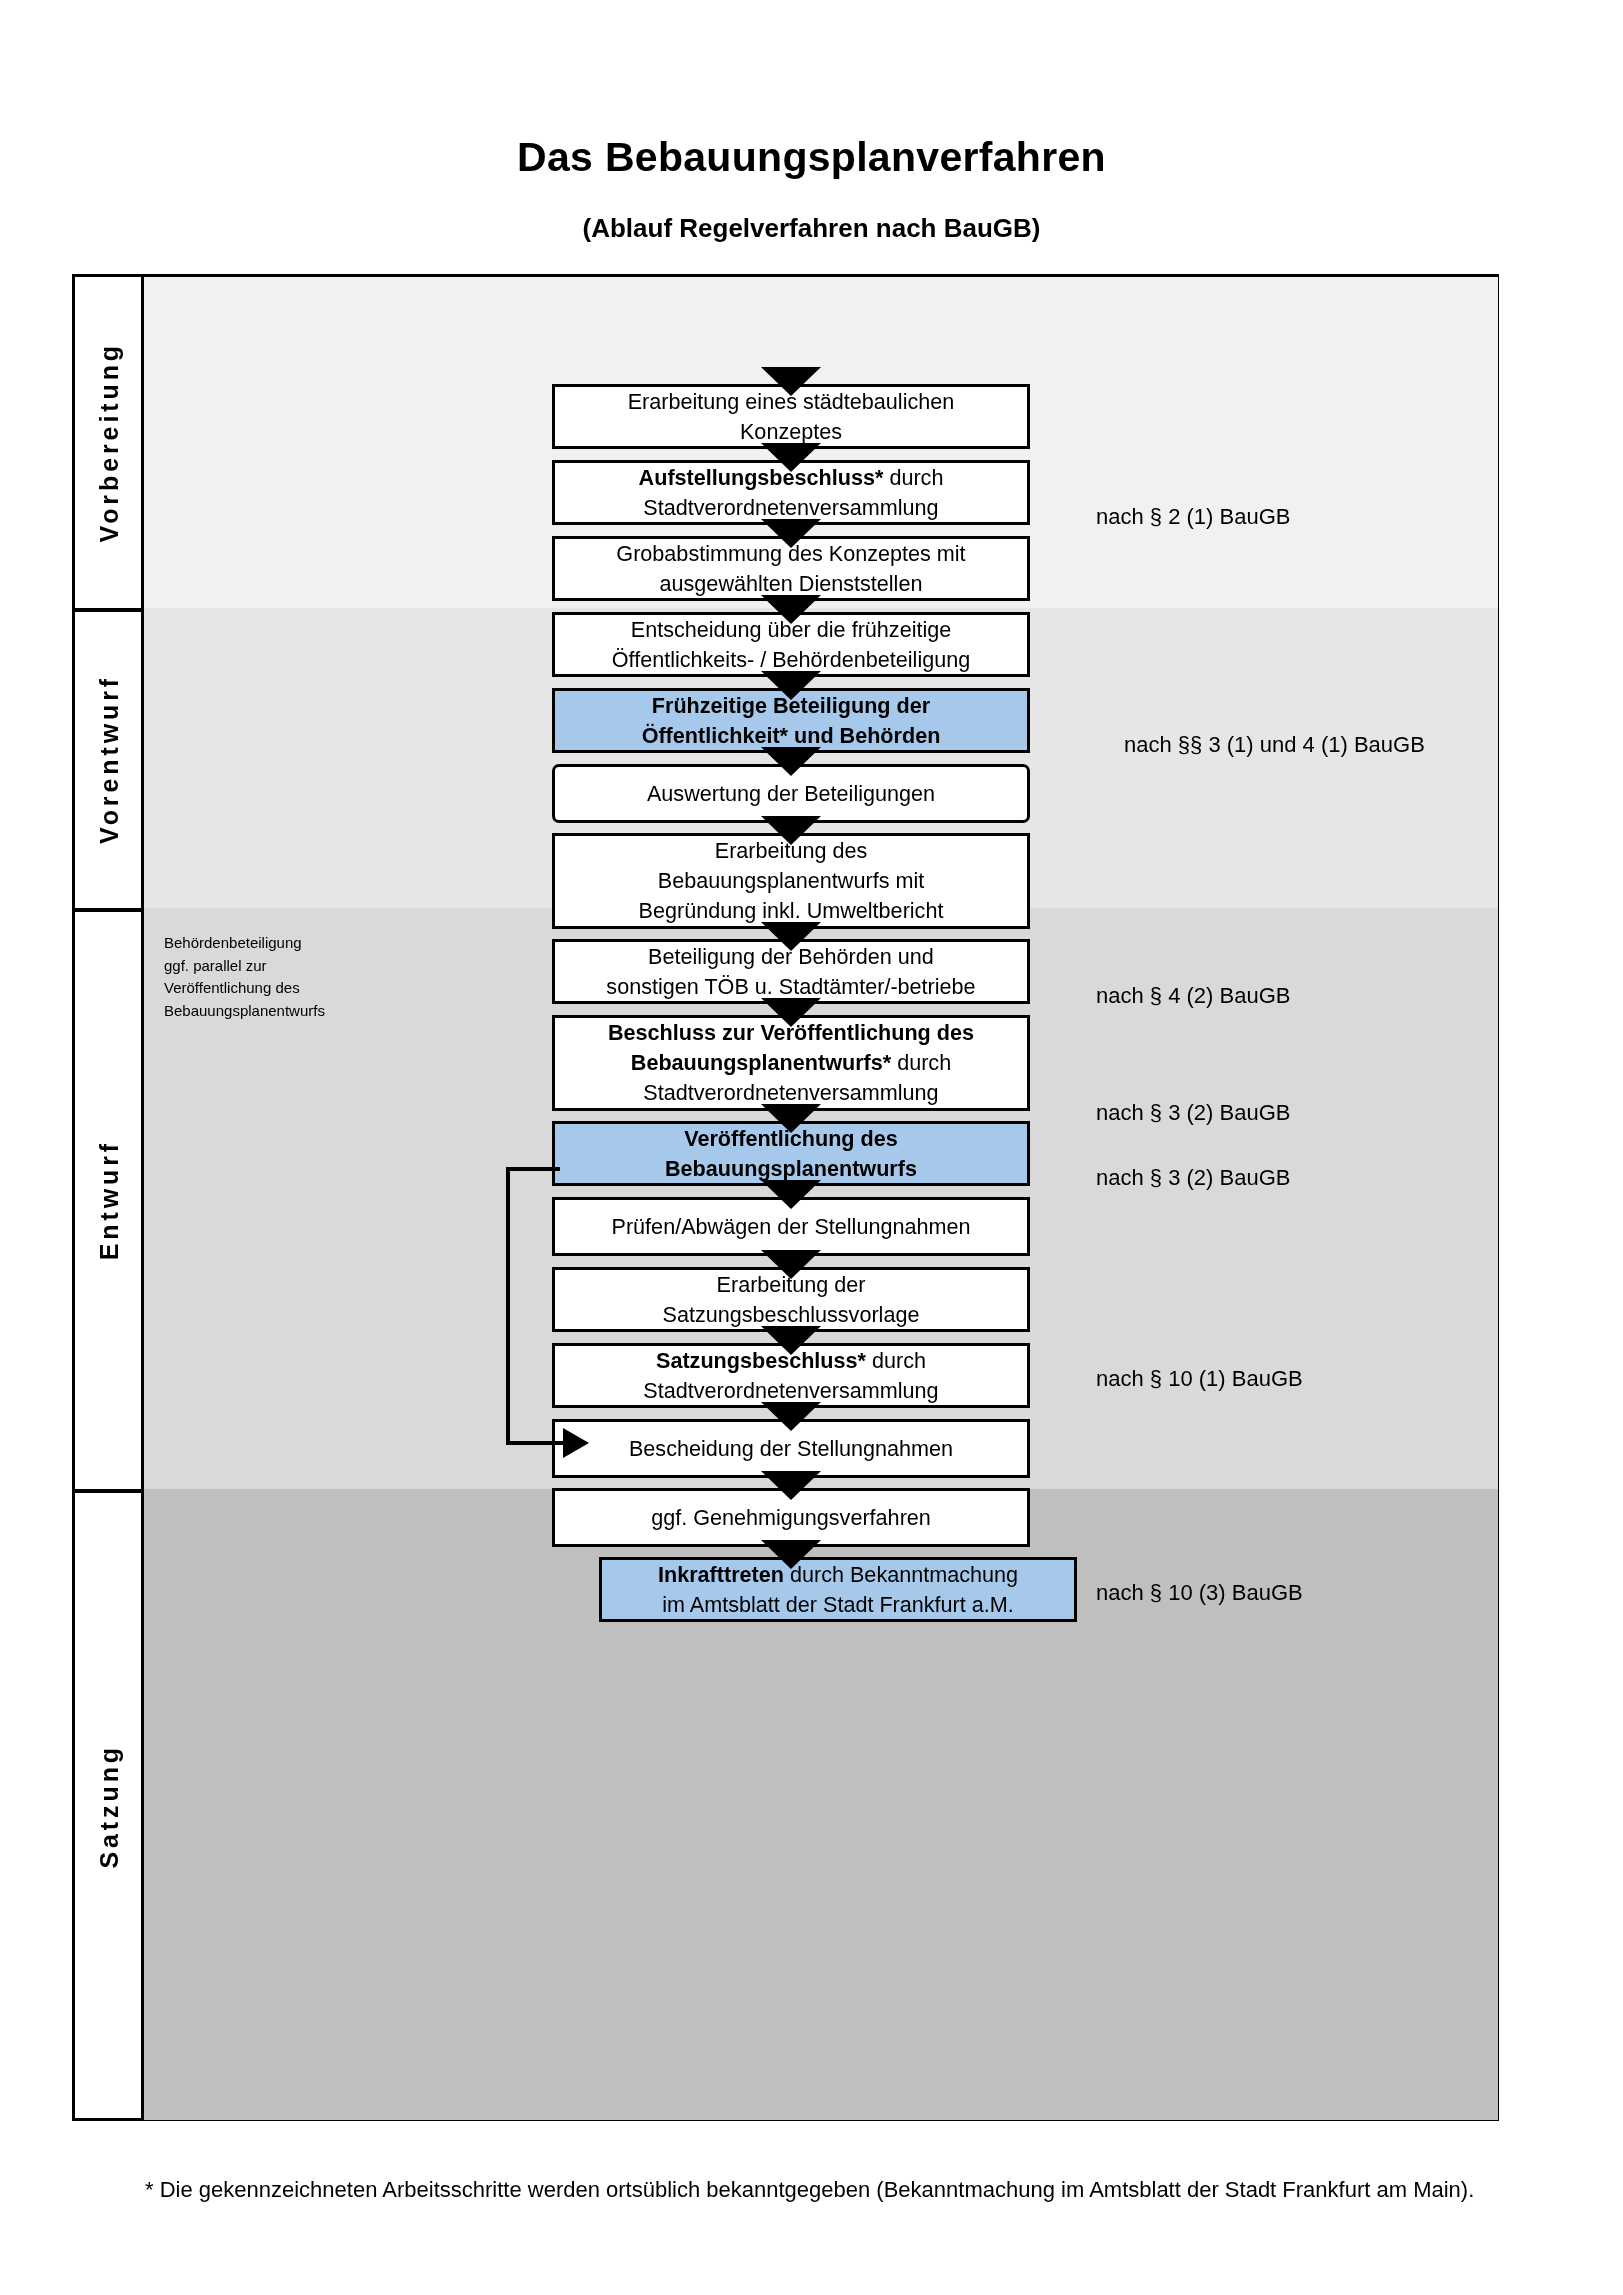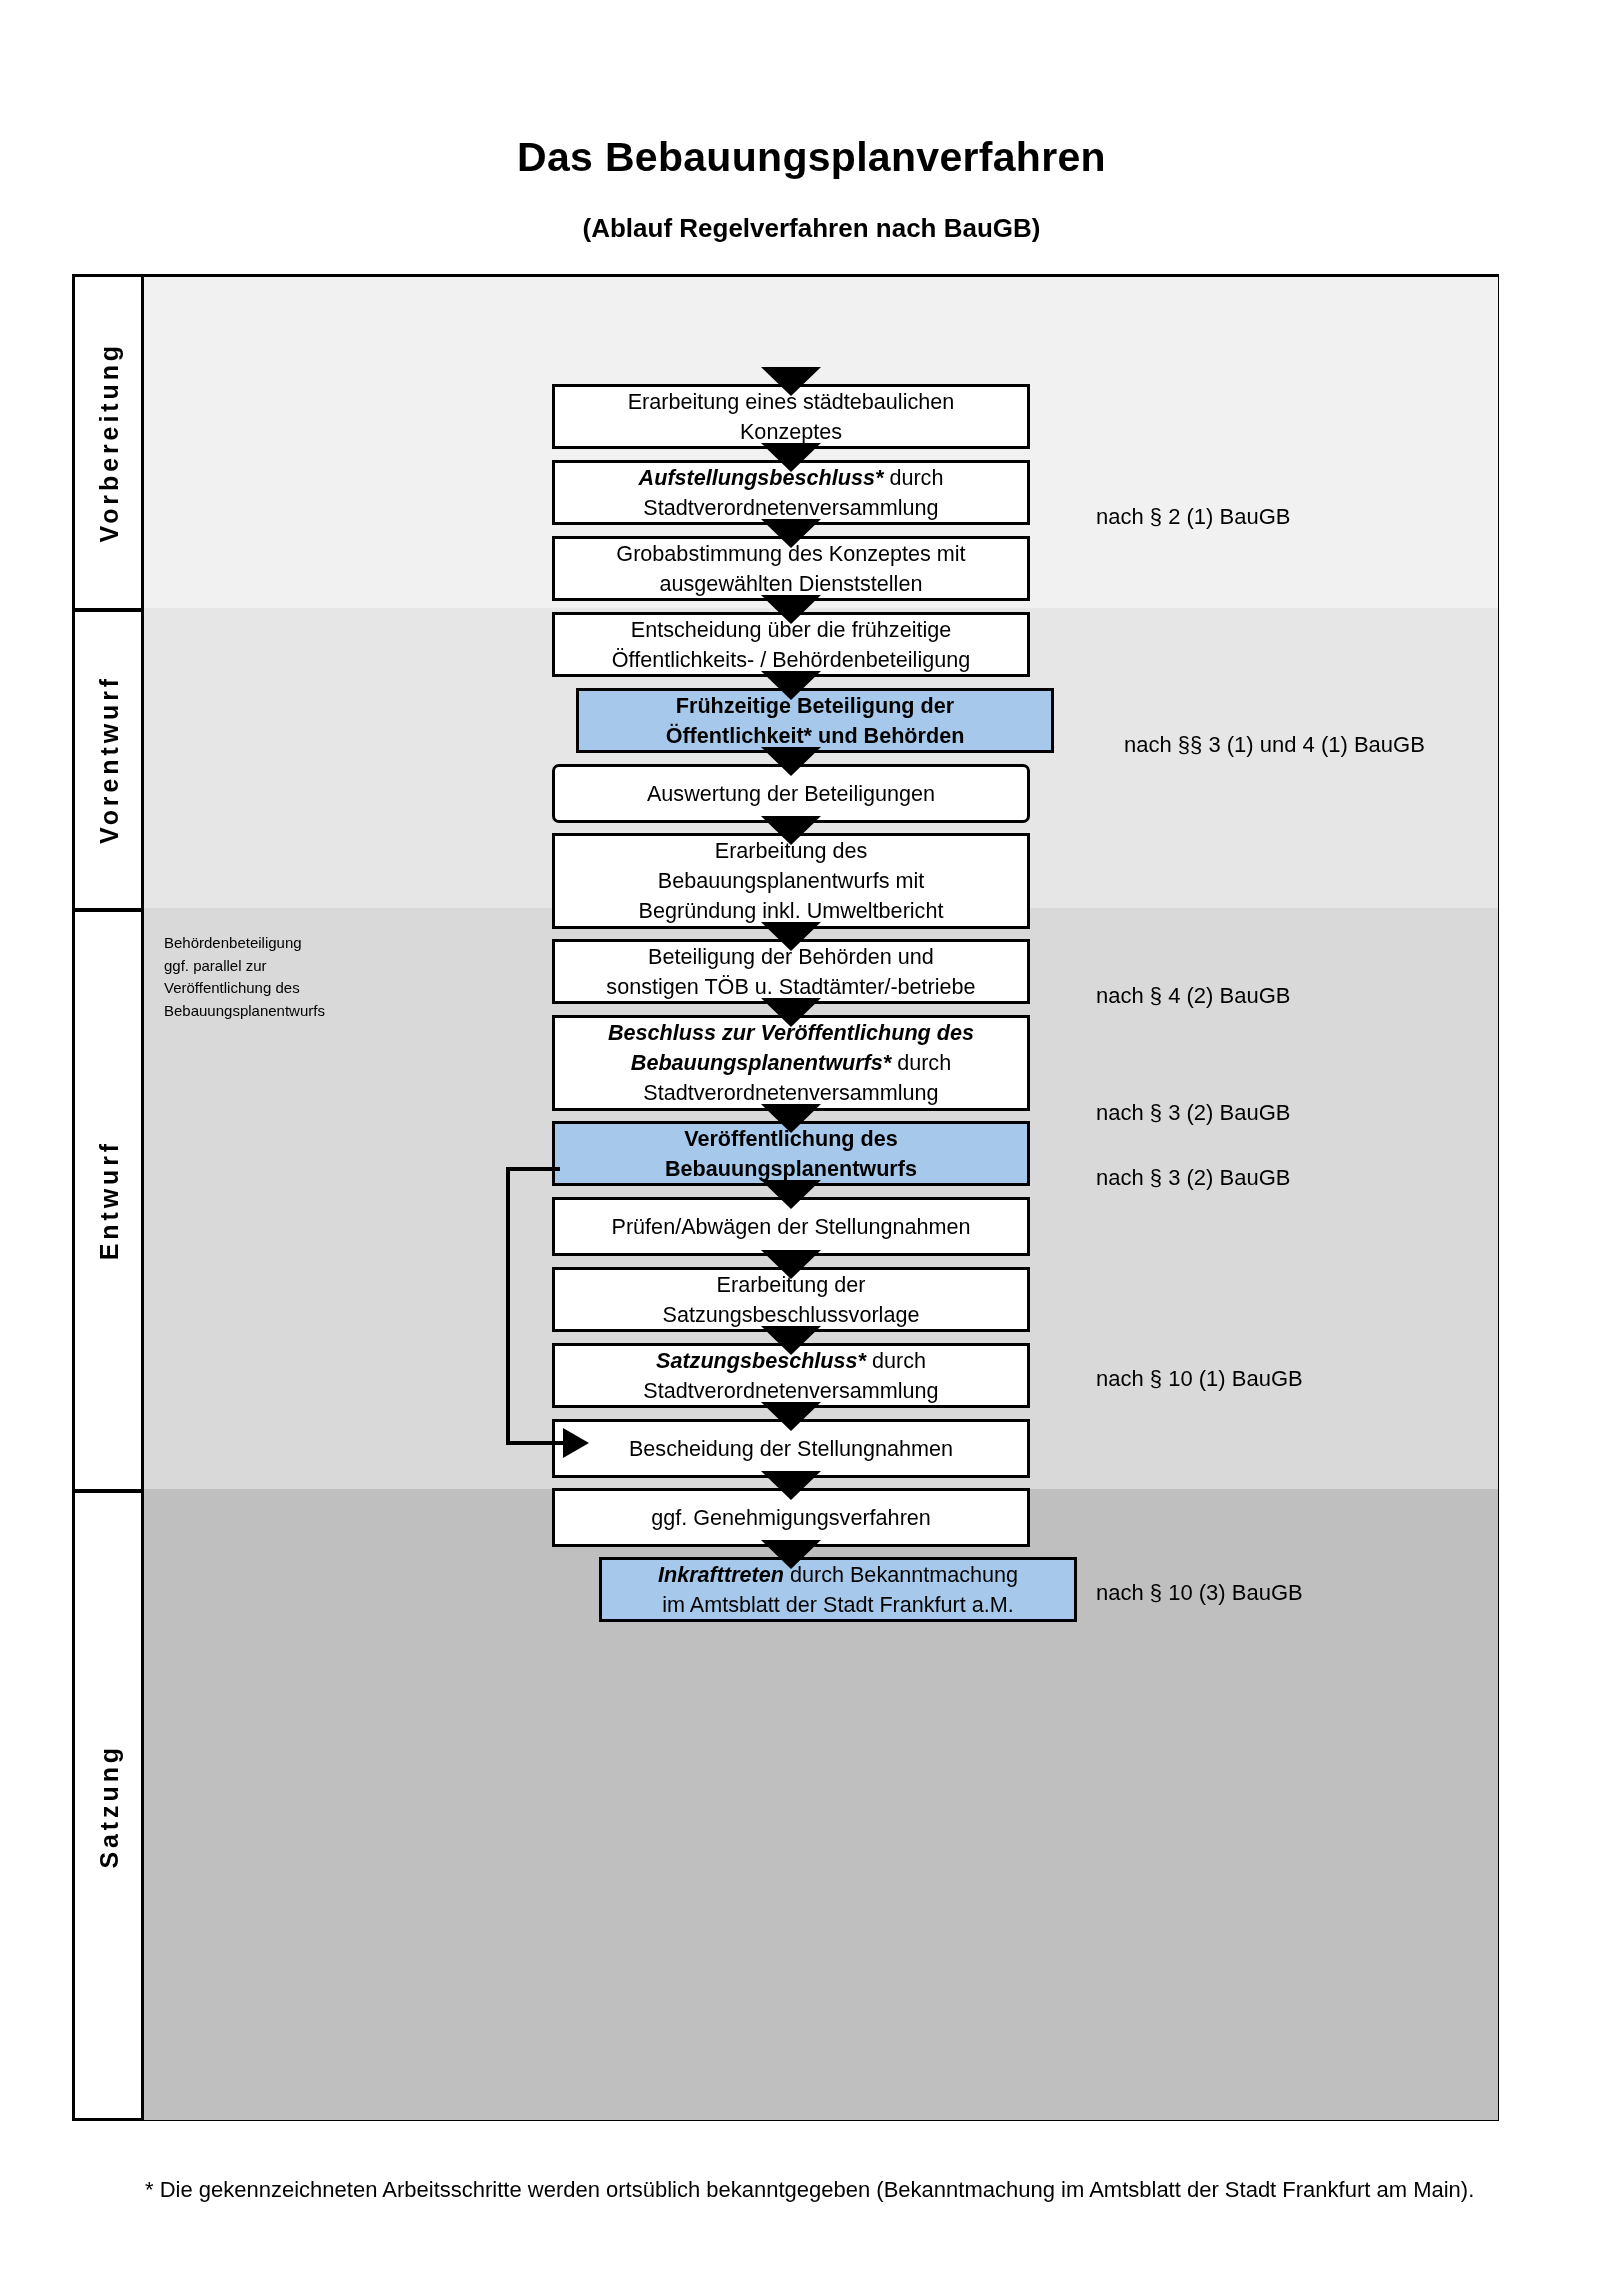--- a/index.html
+++ b/index.html
@@ -32,21 +32,21 @@
   #band1{background:#e6e6e6;}
   #band2{background:#d9d9d9;}
   #band3{background:#bfbfbf;}
 
   
   .fbox{position:absolute;background:#fff;border:3.9px solid #000;
         box-sizing:border-box;display:flex;align-items:center;
         justify-content:center;text-align:center;font-size:21.6px;line-height:1.38;
         padding:1.3px 6.5px;z-index:4;}
   .fbox.blue{background:#a6c9eb;}
-  .fbox b{font-weight:bold;font-style:italic;}
+  .fbox b{font-weight:bold;}
 
   
   .darrow{position:absolute;width:0;height:0;z-index:6;
           border-left:30px solid transparent;border-right:30px solid transparent;
           border-top:29px solid #000;}
 
   
   .anno{position:absolute;font-size:22px;white-space:nowrap;z-index:5;}
 
   
@@ -124,21 +124,21 @@
          <span>ausgewählten Dienststellen</span></div>
   </div>
   <div class="darrow" style="left:686px;top:318px;"></div>
 
   <div class="fbox" style="left:477px;top:335px;width:478px;height:65px;">
     <div><span>Entscheidung über die frühzeitige</span><br>
          <span>Öffentlichkeits- / Behördenbeteiligung</span></div>
   </div>
   <div class="darrow" style="left:686px;top:394px;"></div>
 
-  <div class="fbox blue" style="left:477px;top:411px;width:478px;height:65px;font-weight:bold;margin-left:24px;">
+  <div class="fbox blue" style="left:477px;top:411px;width:478px;height:65px;font-weight:bold;">
     <div><span>Frühzeitige Beteiligung der</span><br>
          <span>Öffentlichkeit* und Behörden</span></div>
   </div>
   <div class="darrow" style="left:686px;top:470px;"></div>
 
   <div class="fbox" style="left:477px;top:487px;width:478px;height:59px;border-radius:7px;">
     <div><span>Auswertung der Beteiligungen</span></div>
   </div>
   <div class="darrow" style="left:686px;top:539px;"></div>
 

